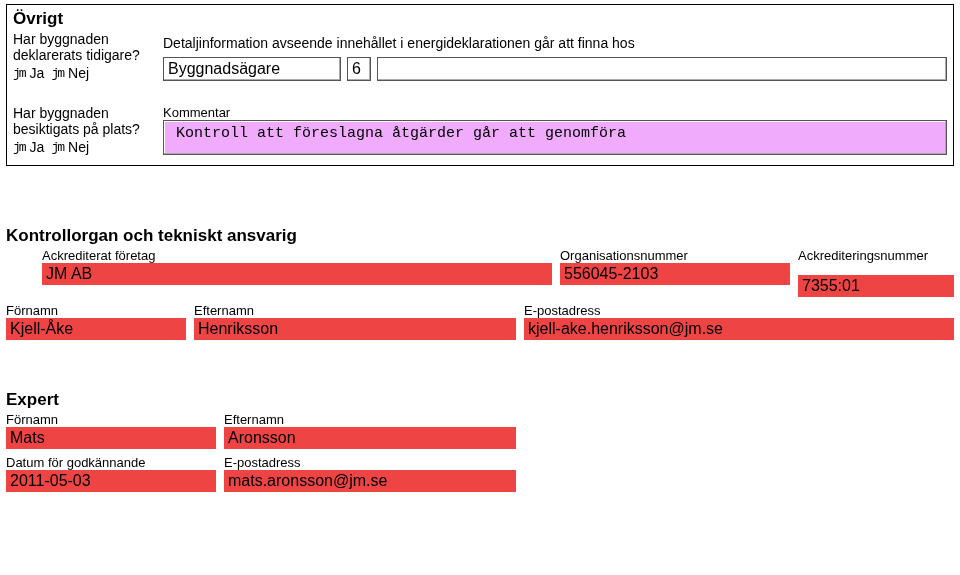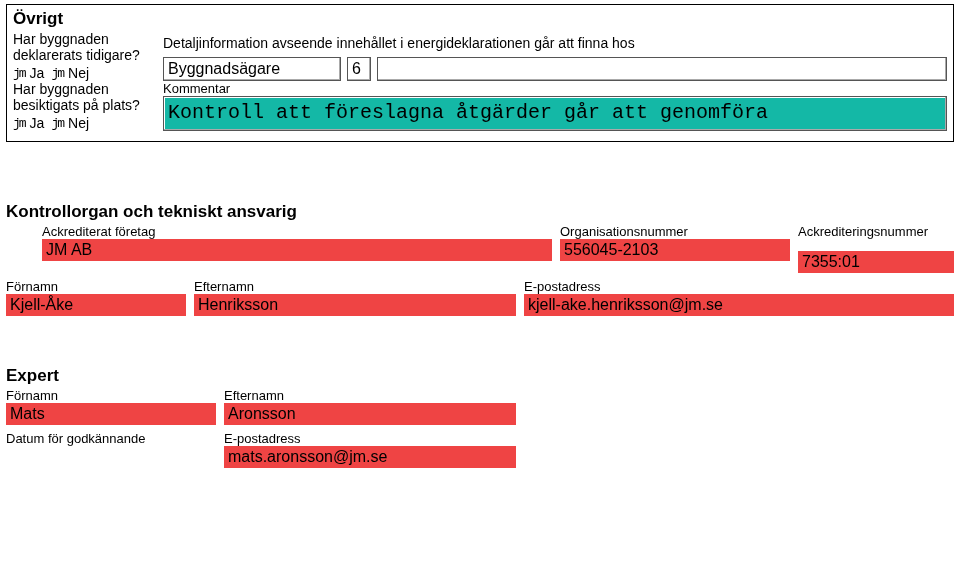--- a/index.html
+++ b/index.html
@@ -67,32 +67,32 @@
     box-shadow: inset -1px -1px 0 #aaa, inset 1px 1px 0 #fff;
     padding: 2px 4px;
     background: #fff;
     font-size: 16px;
   }
   .owner-main { width: 178px; }
   .owner-num  { width: 24px; text-align: left; }
   .owner-rest { flex: 1; }
   .komment-row {
     display: flex;
-    margin-top: 0;
+    margin-top: 24px;
   }
   .komment-label {
     font-size: 13px;
   }
   .komment-box {
     border: 1px solid #555;
     box-shadow: inset -1px -1px 0 #aaa, inset 1px 1px 0 #fff;
-    background: #14b8a6;
-    padding: 4px 4px;
+    background: #f0abfc;
+    padding: 4px 12px;
     font-family: "Courier New", monospace;
-    font-size: 20px;
+    font-size: 15px;
     height: 58px;
     flex: 1;
   }
 
   
   .bare-section {
     margin-bottom: 50px;
   }
   .section-heading {
     font-weight: bold;
@@ -210,19 +210,20 @@
       <div class="field-value">Mats</div>
     </div>
     <div class="field" style="width:292px;">
       <div class="field-label">Efternamn</div>
       <div class="field-value">Aronsson</div>
     </div>
   </div>
   <div class="field-row mt6">
     <div class="field" style="width:210px;">
       <div class="field-label">Datum för godkännande</div>
+      <div class="field-value">2011-05-03</div>
     </div>
     <div class="field" style="width:292px;">
       <div class="field-label">E-postadress</div>
       <div class="field-value">mats.aronsson@jm.se</div>
     </div>
   </div>
 </div>
 
 </body></html>

